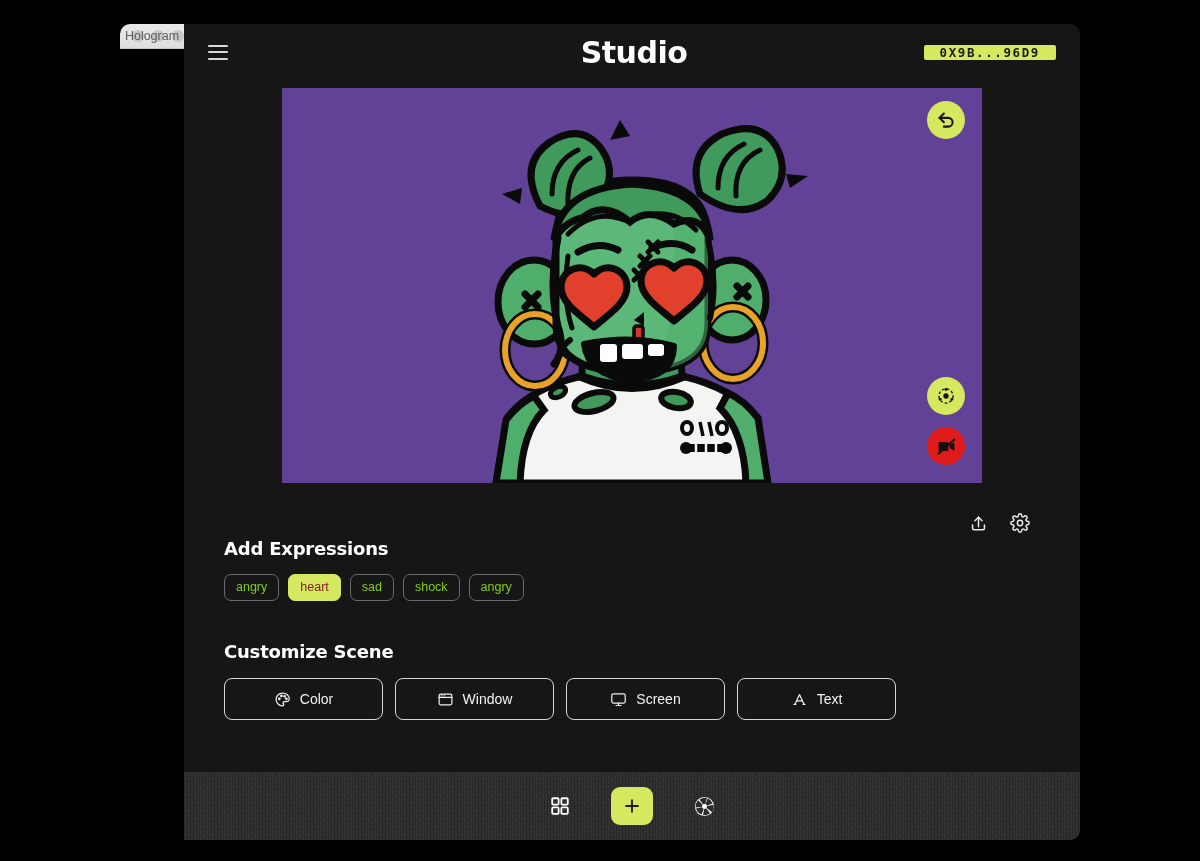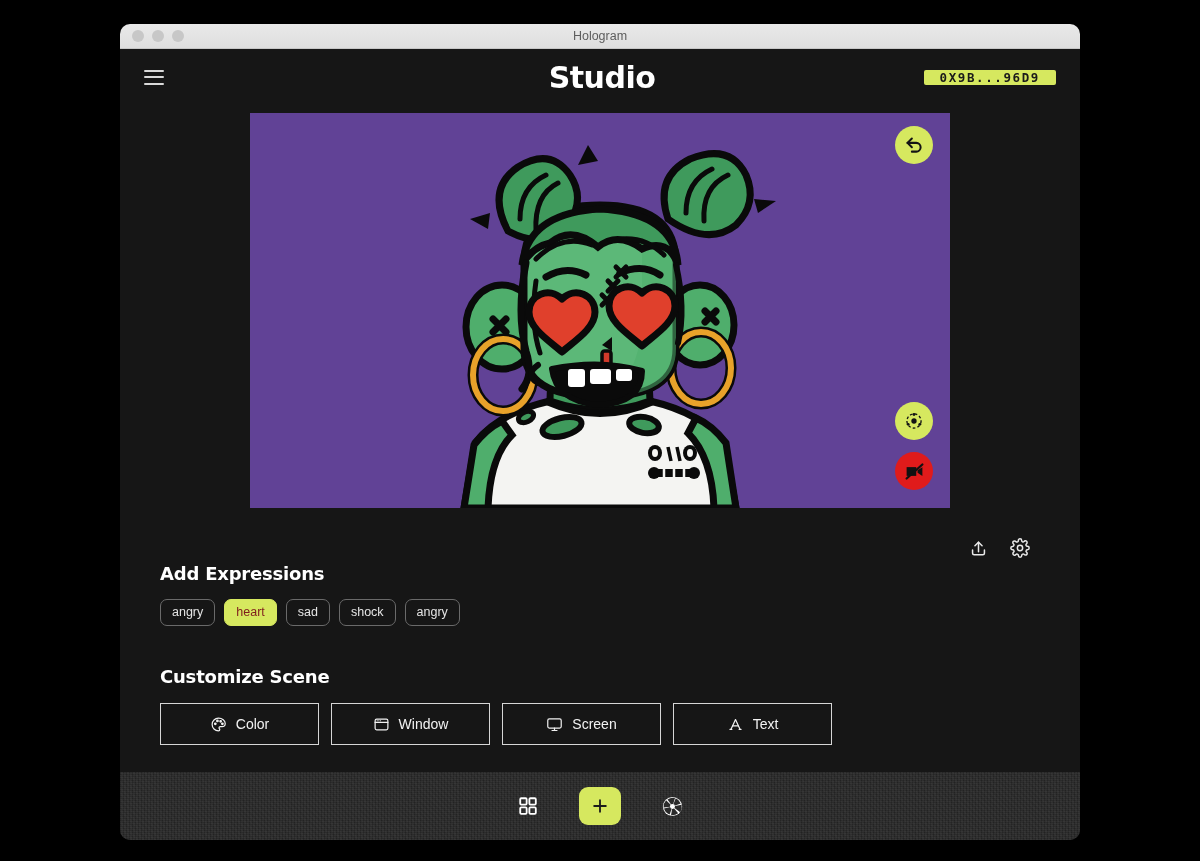--- a/index.html
+++ b/index.html
@@ -21,21 +21,21 @@
     justify-content: center;
     padding-top: 24px;
   }
 
   .window {
     width: 960px;
     height: 816px;
     border-radius: 10px;
     overflow: hidden;
     display: flex;
-    flex-direction: column;
+    flex-direction: row;
     box-shadow: 0 8px 34px rgba(0,0,0,0.65);
   }
 
   
   .titlebar {
     height: 25px;
     background: linear-gradient(#e9e9e9, #dedede);
     border-bottom: 1px solid #c6c6c6;
     display: flex;
     align-items: center;
@@ -151,21 +151,21 @@
     color: #ffffff;
     letter-spacing: -0.2px;
   }
 
   .expr-row-wrap { display: flex; align-items: flex-start; }
   .expr-col { flex: 1; margin-top: 37px; }
 
   .chips { display: flex; gap: 9px; margin-top: 15px; }
   .chip {
     font-size: 12.5px;
-    color: #e5e5e5;
+    color: #84cc16;
     background: transparent;
     border: 1px solid #6a6a6a;
     border-radius: 7px;
     padding: 5px 11px;
     cursor: pointer;
     font-family: "Liberation Sans", sans-serif;
     line-height: 1.2;
   }
   .chip.selected {
     background: #d6e85f;
@@ -188,21 +188,21 @@
     margin-top: 16px;
     display: flex;
     flex-wrap: wrap;
     gap: 12px;
     max-width: 675px;
   }
   .scene-btn {
     width: 159px;
     height: 42px;
     border: 1px solid #d6d6d6;
-    border-radius: 0;
+    border-radius: 8px;
     background: transparent;
     color: #f2f2f2;
     font-size: 14px;
     font-family: "Liberation Sans", sans-serif;
     display: flex;
     align-items: center;
     justify-content: center;
     gap: 9px;
     cursor: pointer;
   }

